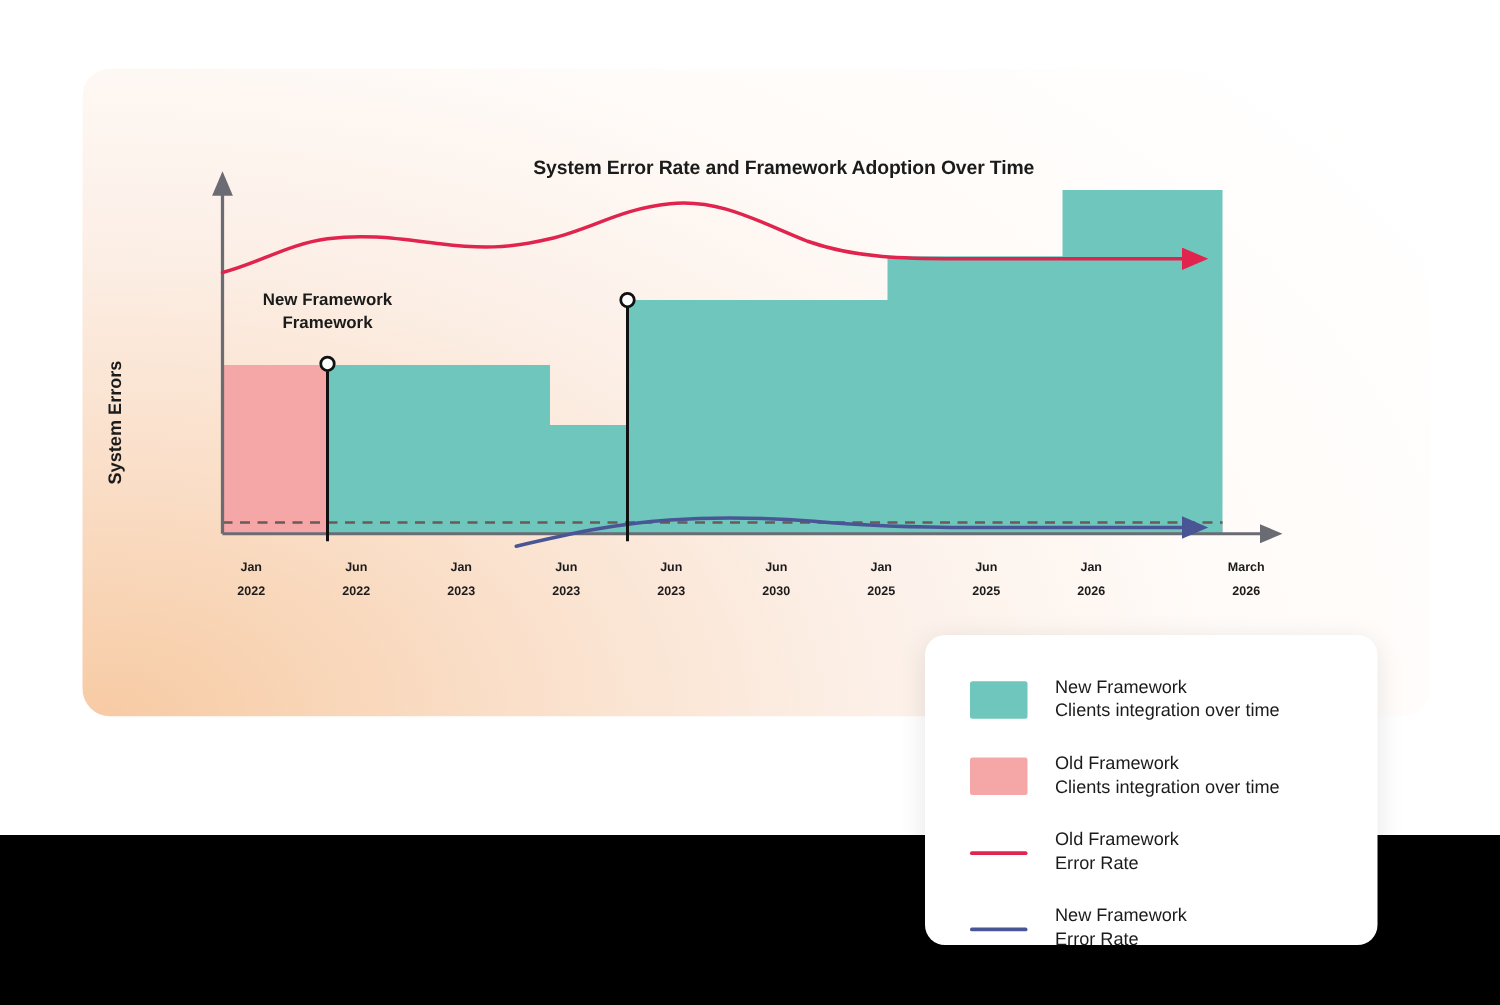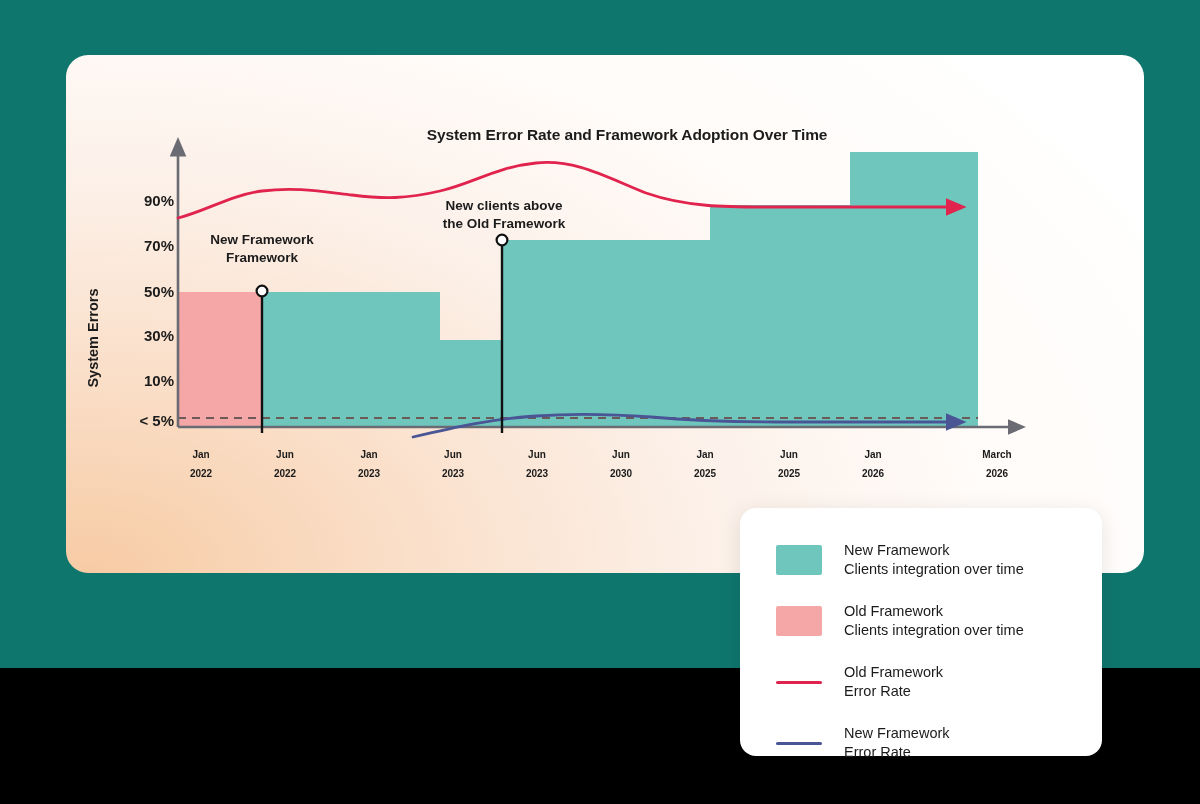--- a/index.html
+++ b/index.html
@@ -2,21 +2,21 @@
 <html><head>
 <meta charset="utf-8">
 <style>
   * { box-sizing: border-box; margin: 0; padding: 0; }
   html, body {
     width: 1200px; height: 804px;
     background: #000000;
     font-family: "Liberation Sans", sans-serif;
     overflow: hidden;
   }
-  #root { position: relative; width: 1200px; height: 668px; background: #0f766e; }
+  #root { position: relative; width: 1200px; height: 668px; background: #ffffff; }
 
   
   .card {
     position: absolute;
     left: 66px; top: 55px;
     width: 1078px; height: 518px;
     border-radius: 22px;
     background:
       radial-gradient(115% 150% at 2% 100%, #f7cba4 0%, #fadfc9 26%, #fcf0e8 50%, #fffbf8 72%, #ffffff 100%);
     overflow: hidden;
@@ -144,28 +144,20 @@
       <circle cx="196" cy="236" r="5.4" fill="#ffffff" stroke="#111111" stroke-width="2.2"></circle>
 
       <line x1="436" y1="191" x2="436" y2="378" stroke="#111111" stroke-width="2.4"></line>
       <circle cx="436" cy="185" r="5.4" fill="#ffffff" stroke="#111111" stroke-width="2.2"></circle>
     </svg>
 
     <div class="chart-title">System Error Rate and Framework Adoption Over Time</div>
 
     <div class="y-axis-title">System Errors</div>
 
-    <div class="ytick-wrap">
-      <div class="ytick" style="top:137px;">90%</div>
-      <div class="ytick" style="top:182px;">70%</div>
-      <div class="ytick" style="top:228px;">50%</div>
-      <div class="ytick" style="top:272px;">30%</div>
-      <div class="ytick" style="top:317px;">10%</div>
-      <div class="ytick" style="top:357px;">&lt; 5%</div>
-    </div>
 
     <div>
       <div class="xtick" style="left:92px;  top:390px;">
         <span>Jan</span>
         <span>2022</span>
       </div>
       <div class="xtick" style="left:176px; top:390px;">
         <span>Jun</span>
         <span>2022</span>
       </div>
@@ -201,24 +193,20 @@
         <span>March</span>
         <span>2026</span>
       </div>
     </div>
 
     <div class="annot" style="left:110px; top:176px; width:172px;">
       <span>New Framework</span>
       <span>Framework</span>
     </div>
 
-    <div class="annot" style="left:348px; top:142px; width:180px;">
-      <span>New clients above</span>
-      <span>the Old Framework</span>
-    </div>
 
   </div>
 
   <div class="legend">
 
     <div class="legend-row">
       <div class="legend-swatch" style="background:#6ec6bc;"></div>
       <div class="legend-text">
         <span>New Framework</span>
         <span>Clients integration over time</span>

